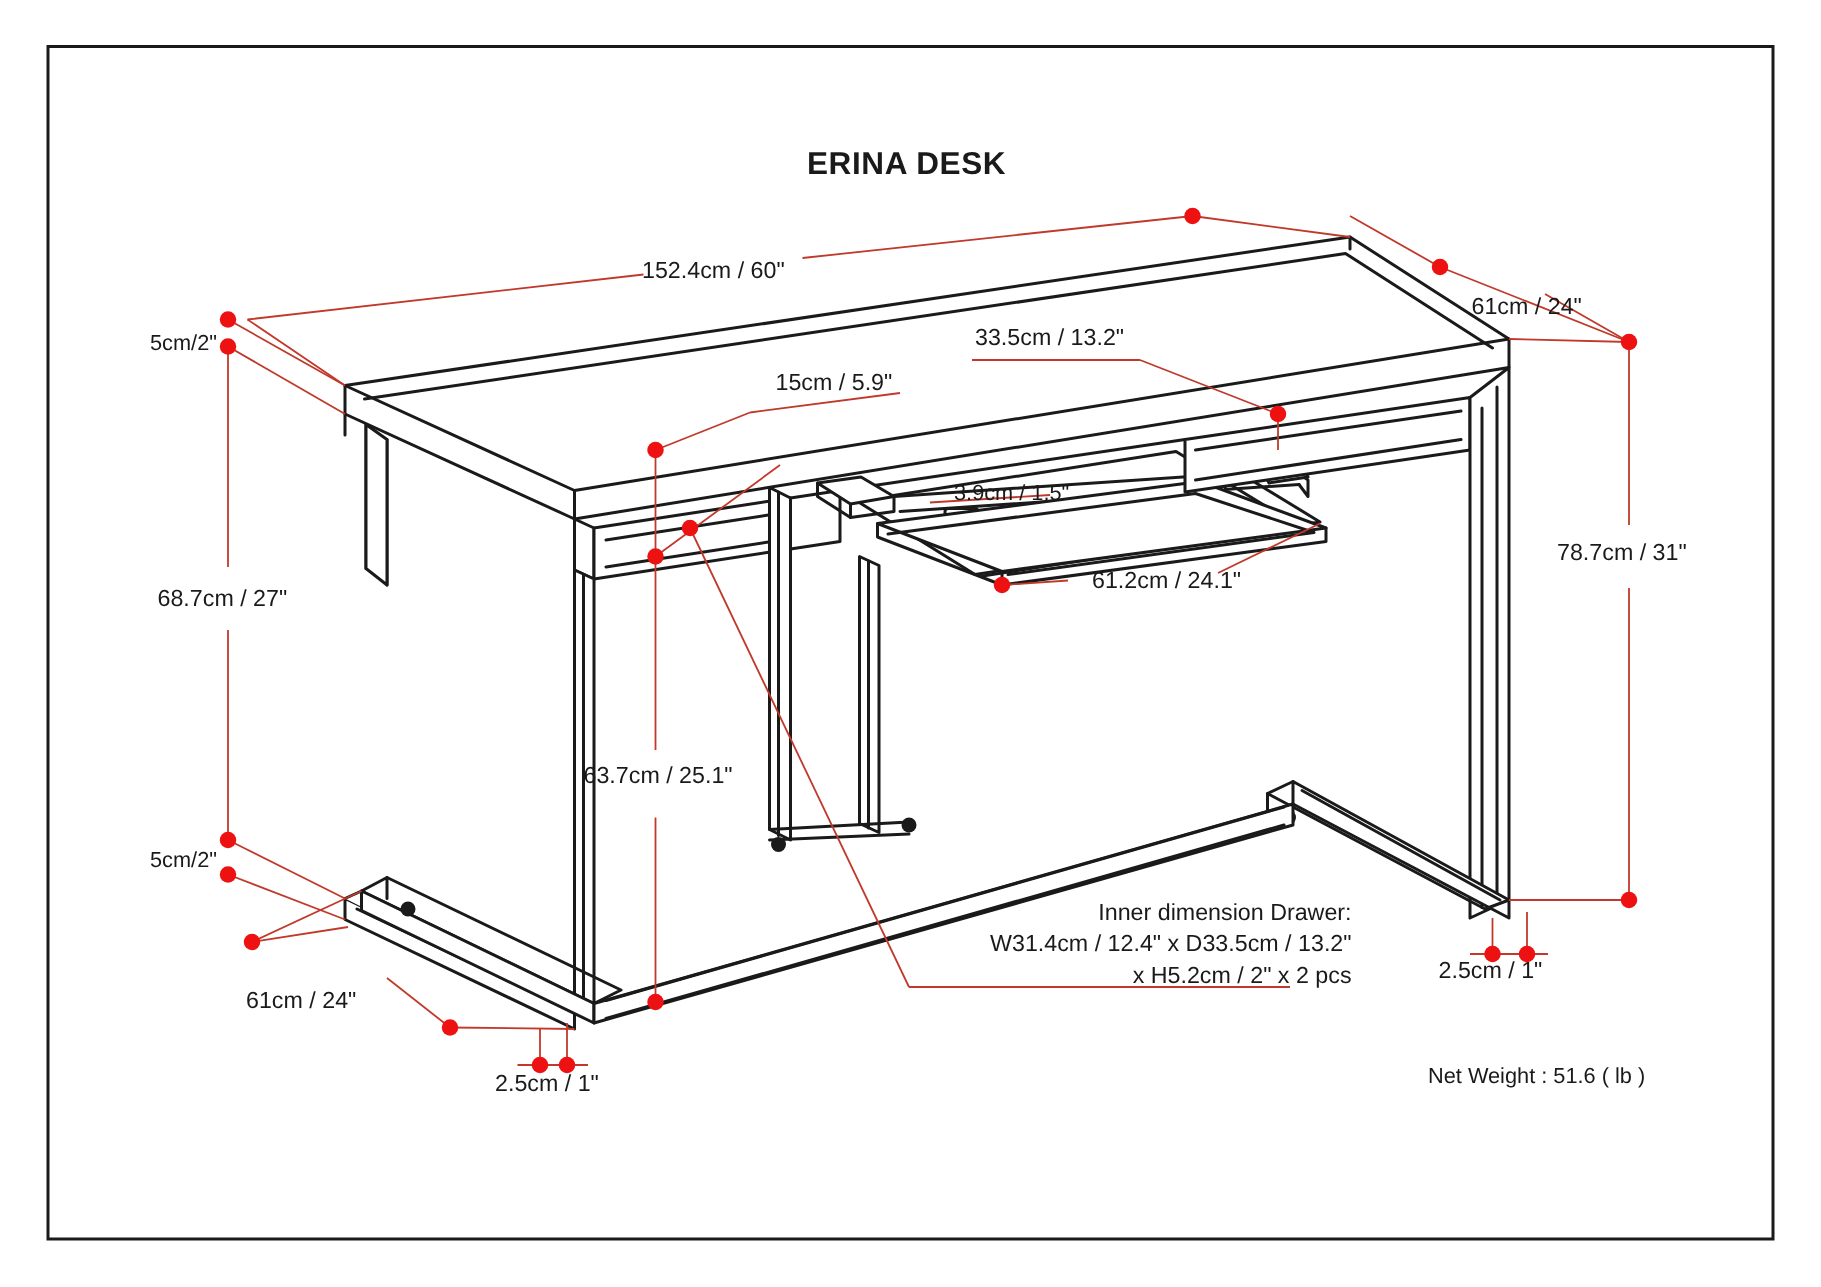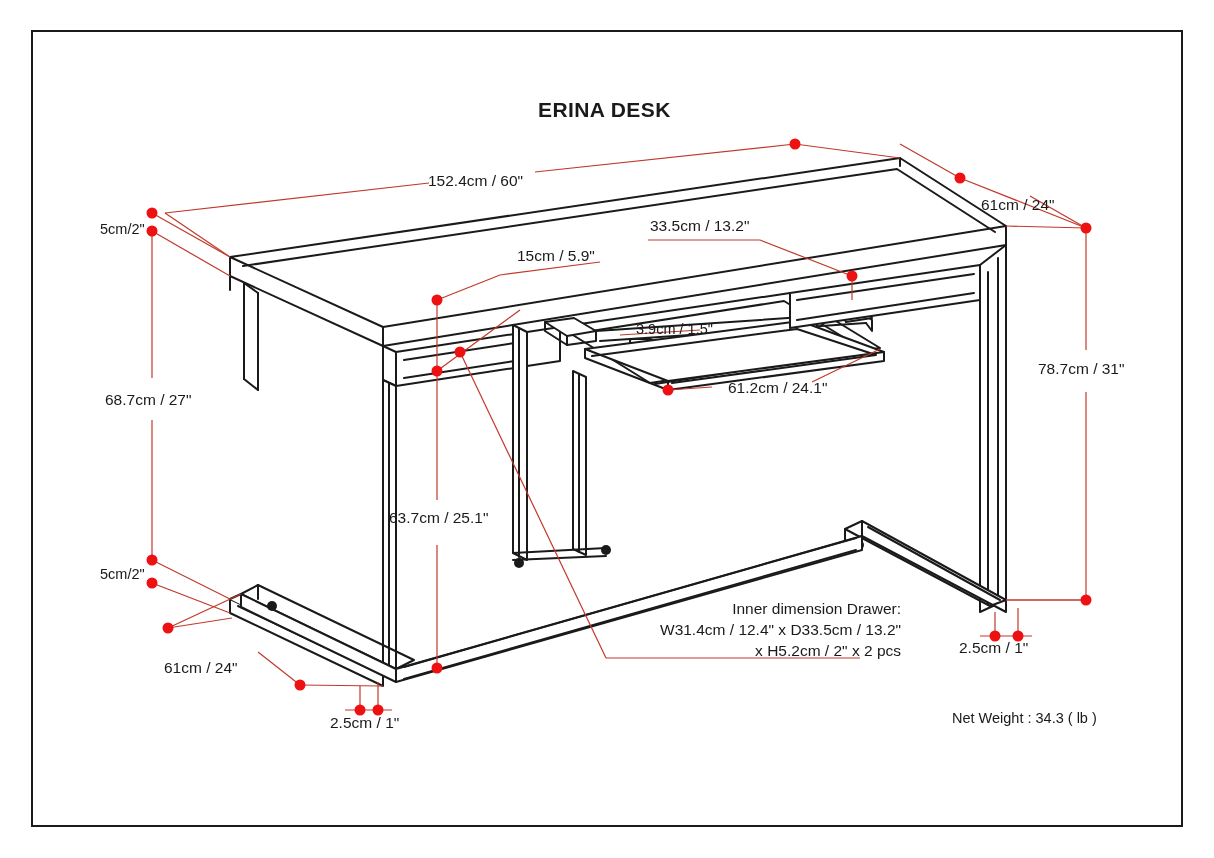--- a/index.html
+++ b/index.html
@@ -207,14 +207,14 @@
   <div class="lbl dim" style="left:164px;top:659px;">61cm / 24"</div>
   <div class="lbl dim" style="left:330px;top:714px;">2.5cm / 1"</div>
   <div class="lbl dim" style="left:959px;top:639px;">2.5cm / 1"</div>
 
   <div class="lbl note" style="left:660px;top:598px;">
     <div>Inner dimension Drawer:</div>
     <div>W31.4cm / 12.4" x D33.5cm / 13.2"</div>
     <div>x H5.2cm / 2" x 2 pcs</div>
   </div>
 
-  <div class="lbl weight" style="left:952px;top:710px;">Net Weight : 34.3 ( lb )</div>
+  <div class="lbl weight" style="left:952px;top:710px;">Net Weight : 51.6 ( lb )</div>
 </div>
 
 </body></html>

